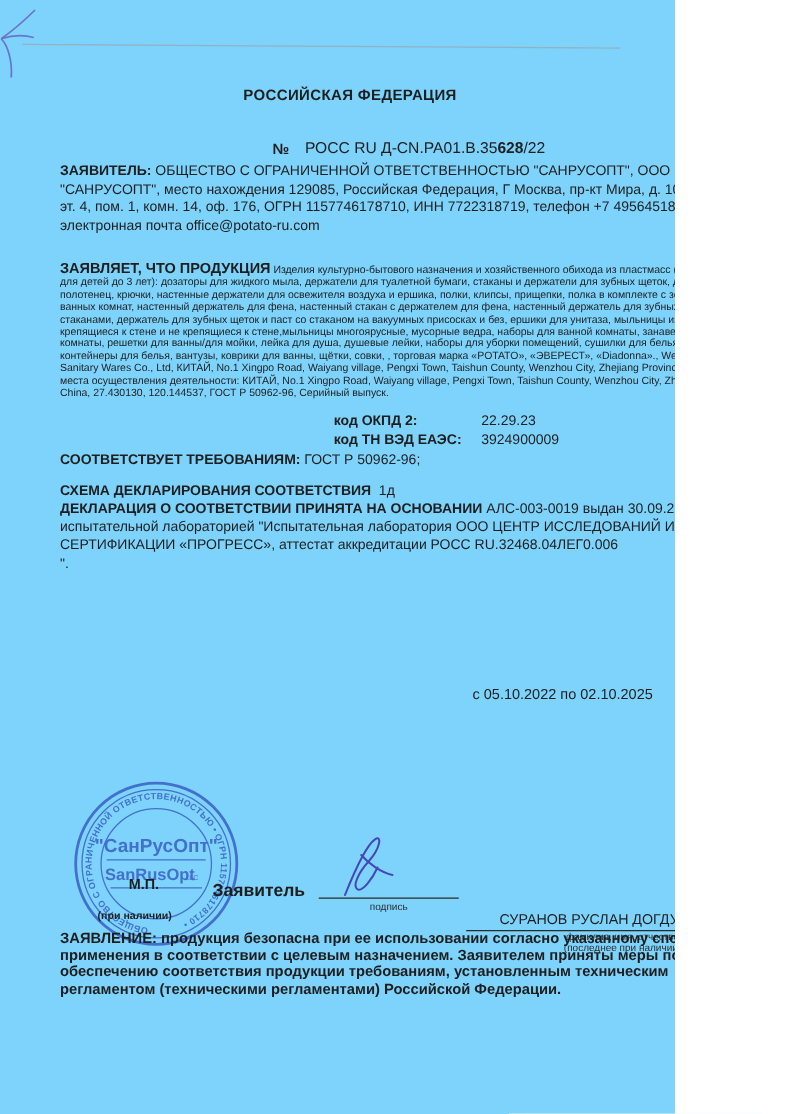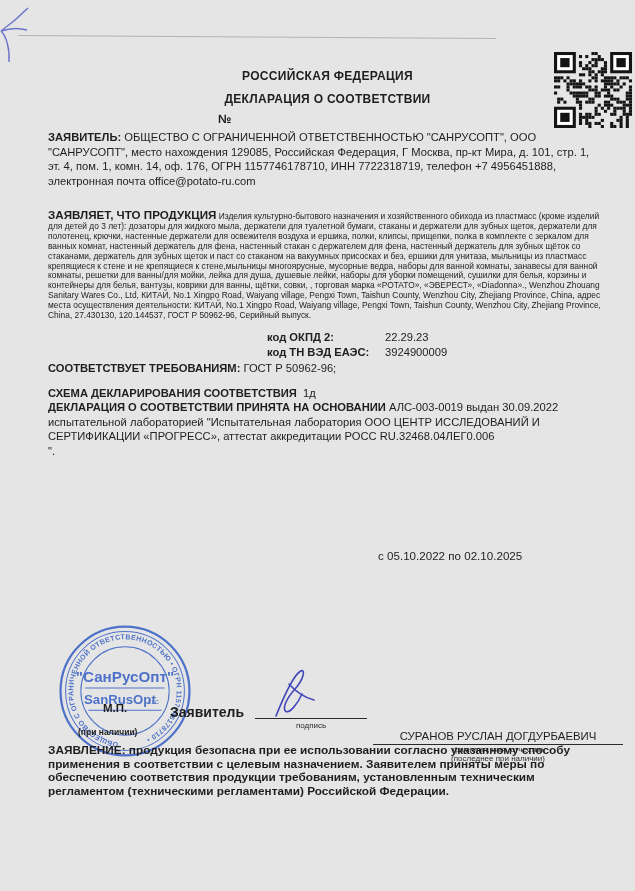--- a/index.html
+++ b/index.html
@@ -1,16 +1,16 @@
 <!DOCTYPE html>
 <html><head>
 <meta charset="utf-8">
 <style>
   html,body{margin:0;padding:0;background:#fff;}
-  .page{position:relative;width:635px;height:891px;background:#e5e5e5;overflow:hidden;
+  .page{position:relative;width:540px;height:891px;background:#7dd3fc;overflow:hidden;
         font-family:"Liberation Sans", sans-serif;color:#1e1e1e;}
   .abs{position:absolute;margin:0;}
   .center-h{left:20px;right:0;text-align:center;}
   .hdr{font-size:12px;font-weight:bold;letter-spacing:.3px;}
   .num-sign{font-size:12px;font-weight:bold;}
   .num-val{font-size:12.5px;}
   .num-val .stamped{font-weight:bold;}
   .para{left:48px;width:556px;font-size:11.2px;line-height:14.5px;text-align:left;}
   .para b{font-weight:bold;}
   .small-para{left:48px;width:557px;font-size:8.4px;line-height:9.9px;}
@@ -249,23 +249,23 @@
         <rect x="6" y="6" width="9" height="9" fill="#141414"></rect>
         <rect x="54" y="0" width="21" height="21" fill="#141414"></rect>
         <rect x="57" y="3" width="15" height="15" fill="#fff"></rect>
         <rect x="60" y="6" width="9" height="9" fill="#141414"></rect>
         <rect x="0" y="54" width="21" height="21" fill="#141414"></rect>
         <rect x="3" y="57" width="15" height="15" fill="#fff"></rect>
         <rect x="6" y="60" width="9" height="9" fill="#141414"></rect>
       </svg></div>
 
   <div class="abs hdr center-h" style="top:69px;">РОССИЙСКАЯ ФЕДЕРАЦИЯ</div>
-  <div class="abs hdr center-h" style="top:92px;">ДЕКЛАРАЦИЯ О СООТВЕТСТВИИ</div>
 
   <div class="abs num-sign" style="left:218px;top:112px;">№</div>
+  <div class="abs num-val" style="left:244px;top:111px;"><span>РОСС RU Д-CN.РА01.В.35</span><span class="stamped">628</span><span>/22</span></div>
 
   <p class="abs para" style="top:130px;"><b>ЗАЯВИТЕЛЬ:</b> <span>ОБЩЕСТВО С ОГРАНИЧЕННОЙ ОТВЕТСТВЕННОСТЬЮ "САНРУСОПТ", ООО "САНРУСОПТ", место нахождения 129085, Российская Федерация, Г Москва, пр-кт Мира, д. 101, стр. 1, эт. 4, пом. 1, комн. 14, оф. 176, ОГРН 1157746178710, ИНН 7722318719, телефон +7 4956451888, электронная почта office@potato-ru.com</span></p>
 
 
   <p class="abs small-para" style="top:210px;"><span class="lbl-lg">ЗАЯВЛЯЕТ, ЧТО ПРОДУКЦИЯ</span> <span>Изделия культурно-бытового назначения и хозяйственного обихода из пластмасс (кроме изделий для детей до 3 лет): дозаторы для жидкого мыла, держатели для туалетной бумаги, стаканы и держатели для зубных щеток, держатели для полотенец, крючки, настенные держатели для освежителя воздуха и ершика, полки, клипсы, прищепки, полка в комплекте с зеркалом для ванных комнат, настенный держатель для фена, настенный стакан с держателем для фена, настенный держатель для зубных щёток со стаканами, держатель для зубных щеток и паст со стаканом на вакуумных присосках и без, ершики для унитаза, мыльницы  из пластмасс крепящиеся к стене и не крепящиеся к стене,мыльницы многоярусные, мусорные ведра, наборы для ванной комнаты, занавесы для ванной комнаты, решетки для ванны/для мойки, лейка для душа, душевые лейки, наборы для уборки помещений, сушилки для белья, корзины и контейнеры для белья, вантузы, коврики для ванны, щётки, совки, , торговая марка «POTATO», «ЭВЕРЕСТ», «Diadonna»., Wenzhou Zhouang Sanitary Wares Co., Ltd, КИТАЙ, No.1 Xingpo Road, Waiyang village, Pengxi Town, Taishun County, Wenzhou City, Zhejiang Province, China, адрес места осуществления деятельности: КИТАЙ, No.1 Xingpo Road, Waiyang village, Pengxi Town, Taishun County, Wenzhou City, Zhejiang Province, China, 27.430130, 120.144537, ГОСТ Р 50962-96, Серийный выпуск.</span></p>
 
   <div class="abs code-label" style="left:267px;top:331px;">код ОКПД 2:</div>
   <div class="abs code-value" style="left:385px;top:331px;">22.29.23</div>
   <div class="abs code-label" style="left:267px;top:346px;">код ТН ВЭД ЕАЭС:</div>
   <div class="abs code-value" style="left:385px;top:346px;">3924900009</div>

